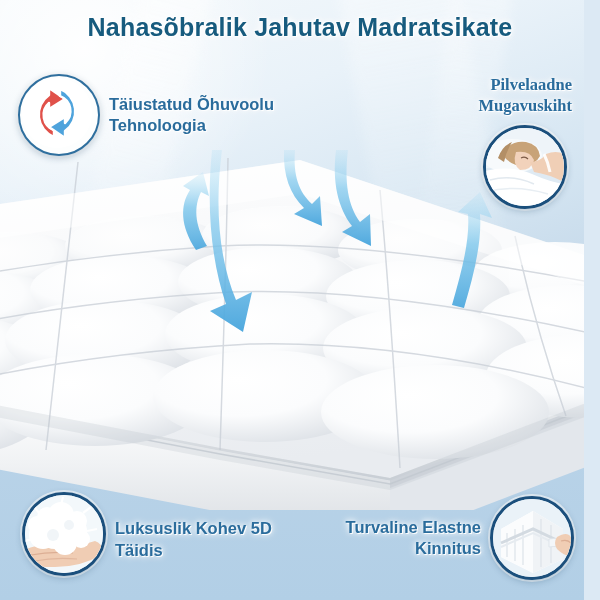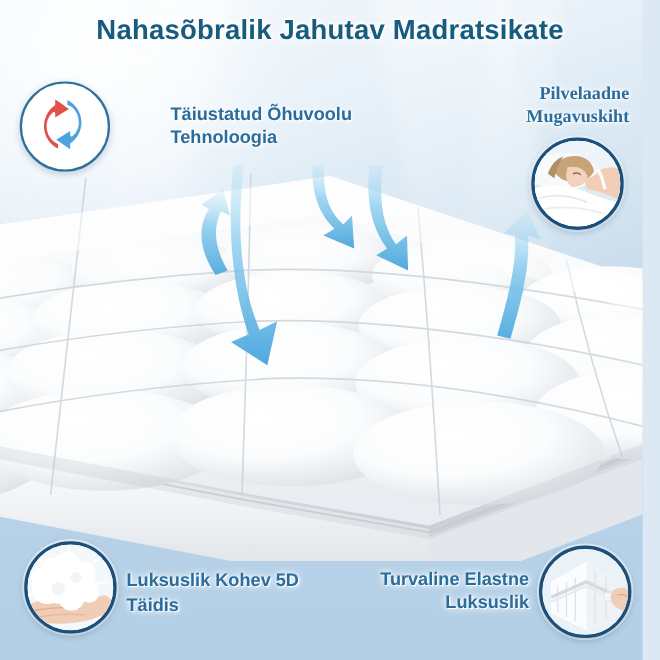--- a/index.html
+++ b/index.html
@@ -60,21 +60,21 @@
   .circle{
     width:78px;height:78px;border-radius:50%;
     border:3px solid #1b4f7c;
     background:#eef6fb;overflow:hidden;position:relative;flex:none;
     box-shadow:0 2px 7px rgba(20,60,95,.28),0 0 0 2px rgba(255,255,255,.65);
   }
   .circle.icon-circle{border:2px solid #2f6f9e;background:#fdfefe;}
   .circle svg{display:block;}
 
   .c-topleft{left:18px;top:74px;}
-  .c-topleft .ctext{text-align:left;margin-left:46px;}
+  .c-topleft .ctext{text-align:left;}
   .c-topright{right:12px;top:74px;flex-direction:column;font-family:Liberation Serif, serif;}
   .c-topright .ctext{text-align:right;}
   .c-botleft{left:22px;top:492px;}
   .c-botleft .ctext{text-align:left;margin-top:11px;}
   .c-botright{right:10px;top:496px;}
   .c-botright .ctext{text-align:right;}
 </style>
 </head>
 <body>
 
@@ -281,21 +281,21 @@
           <circle cx="44" cy="30" r="5"></circle>
         </g>
       </svg>
     </div>
     <div class="ctext">Luksuslik Kohev 5D
 Täidis</div>
   </div>
 
   <div class="callout c-botright">
     <div class="ctext">Turvaline Elastne
-Luksuslik</div>
+Kinnitus</div>
     <div class="circle">
       <svg width="78" height="78" viewBox="0 0 78 78">
         <rect width="78" height="78" fill="#eaf2f8"></rect>
 
         <path d="M 8 30 L 40 12 L 70 30 L 70 60 L 40 74 L 8 58 Z" fill="#ffffff"></path>
         <path d="M 40 12 L 70 30 L 70 60 L 40 74 Z" fill="#f0f3f6"></path>
         <path d="M 8 30 L 40 12 L 40 74 L 8 58 Z" fill="#fbfcfd"></path>
 
         <g stroke="#dde3e9" stroke-width="1.2" fill="none">
           <path d="M 14 34 L 14 58"></path>

